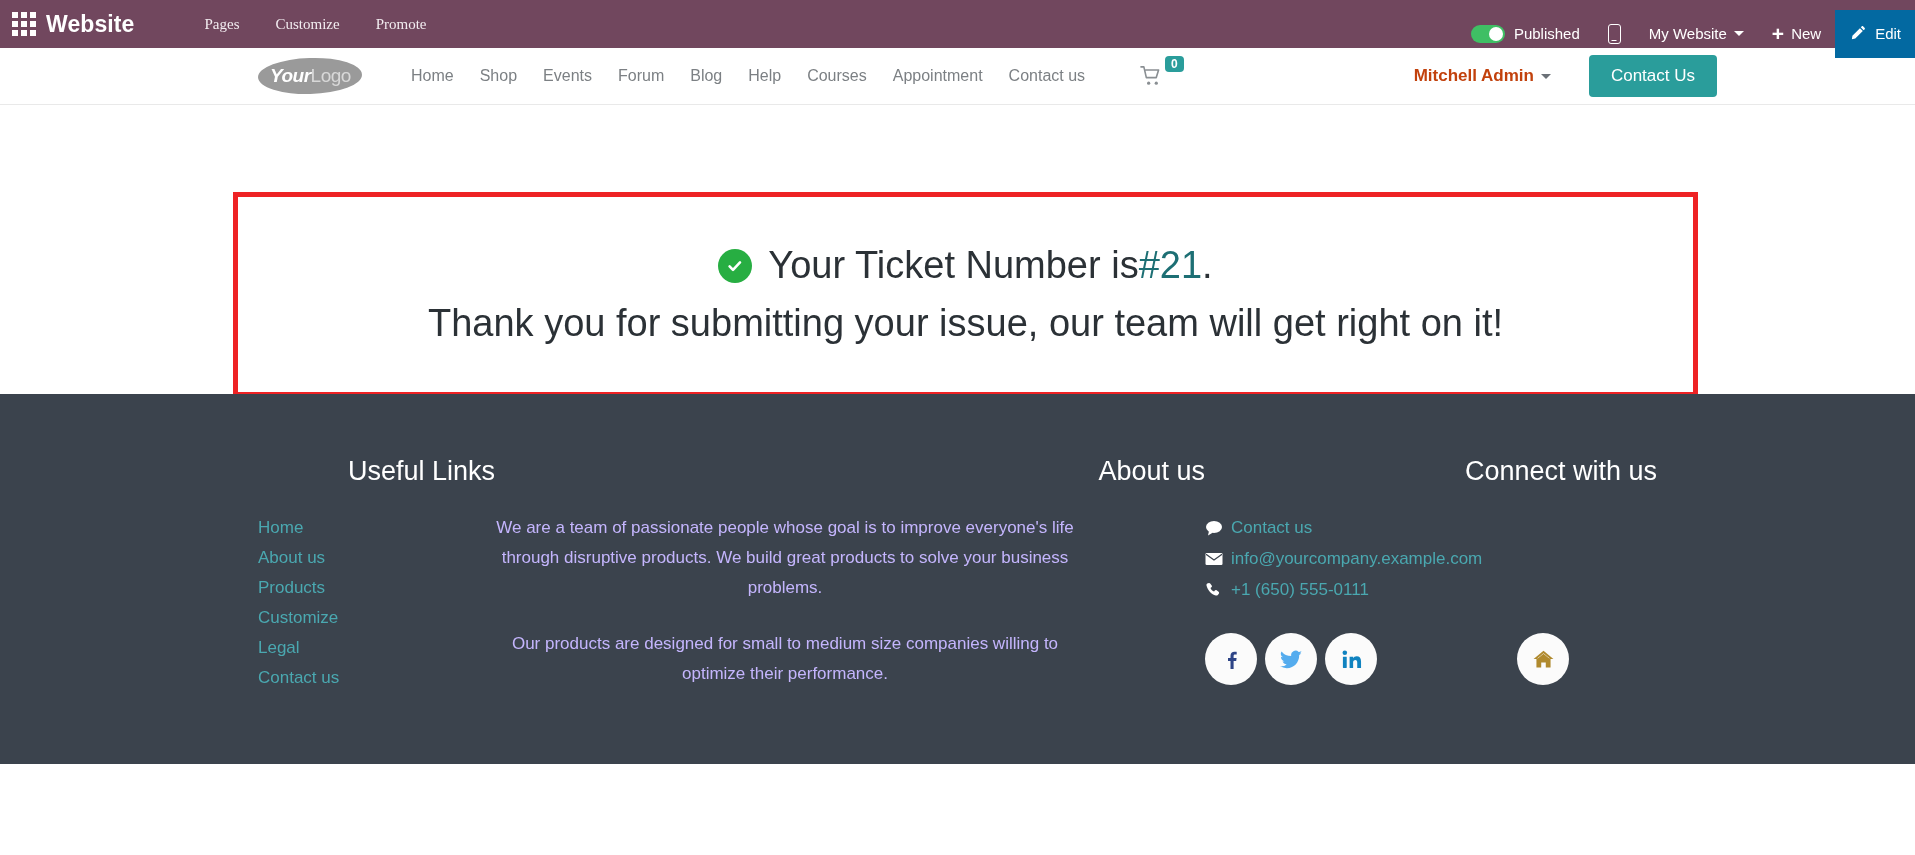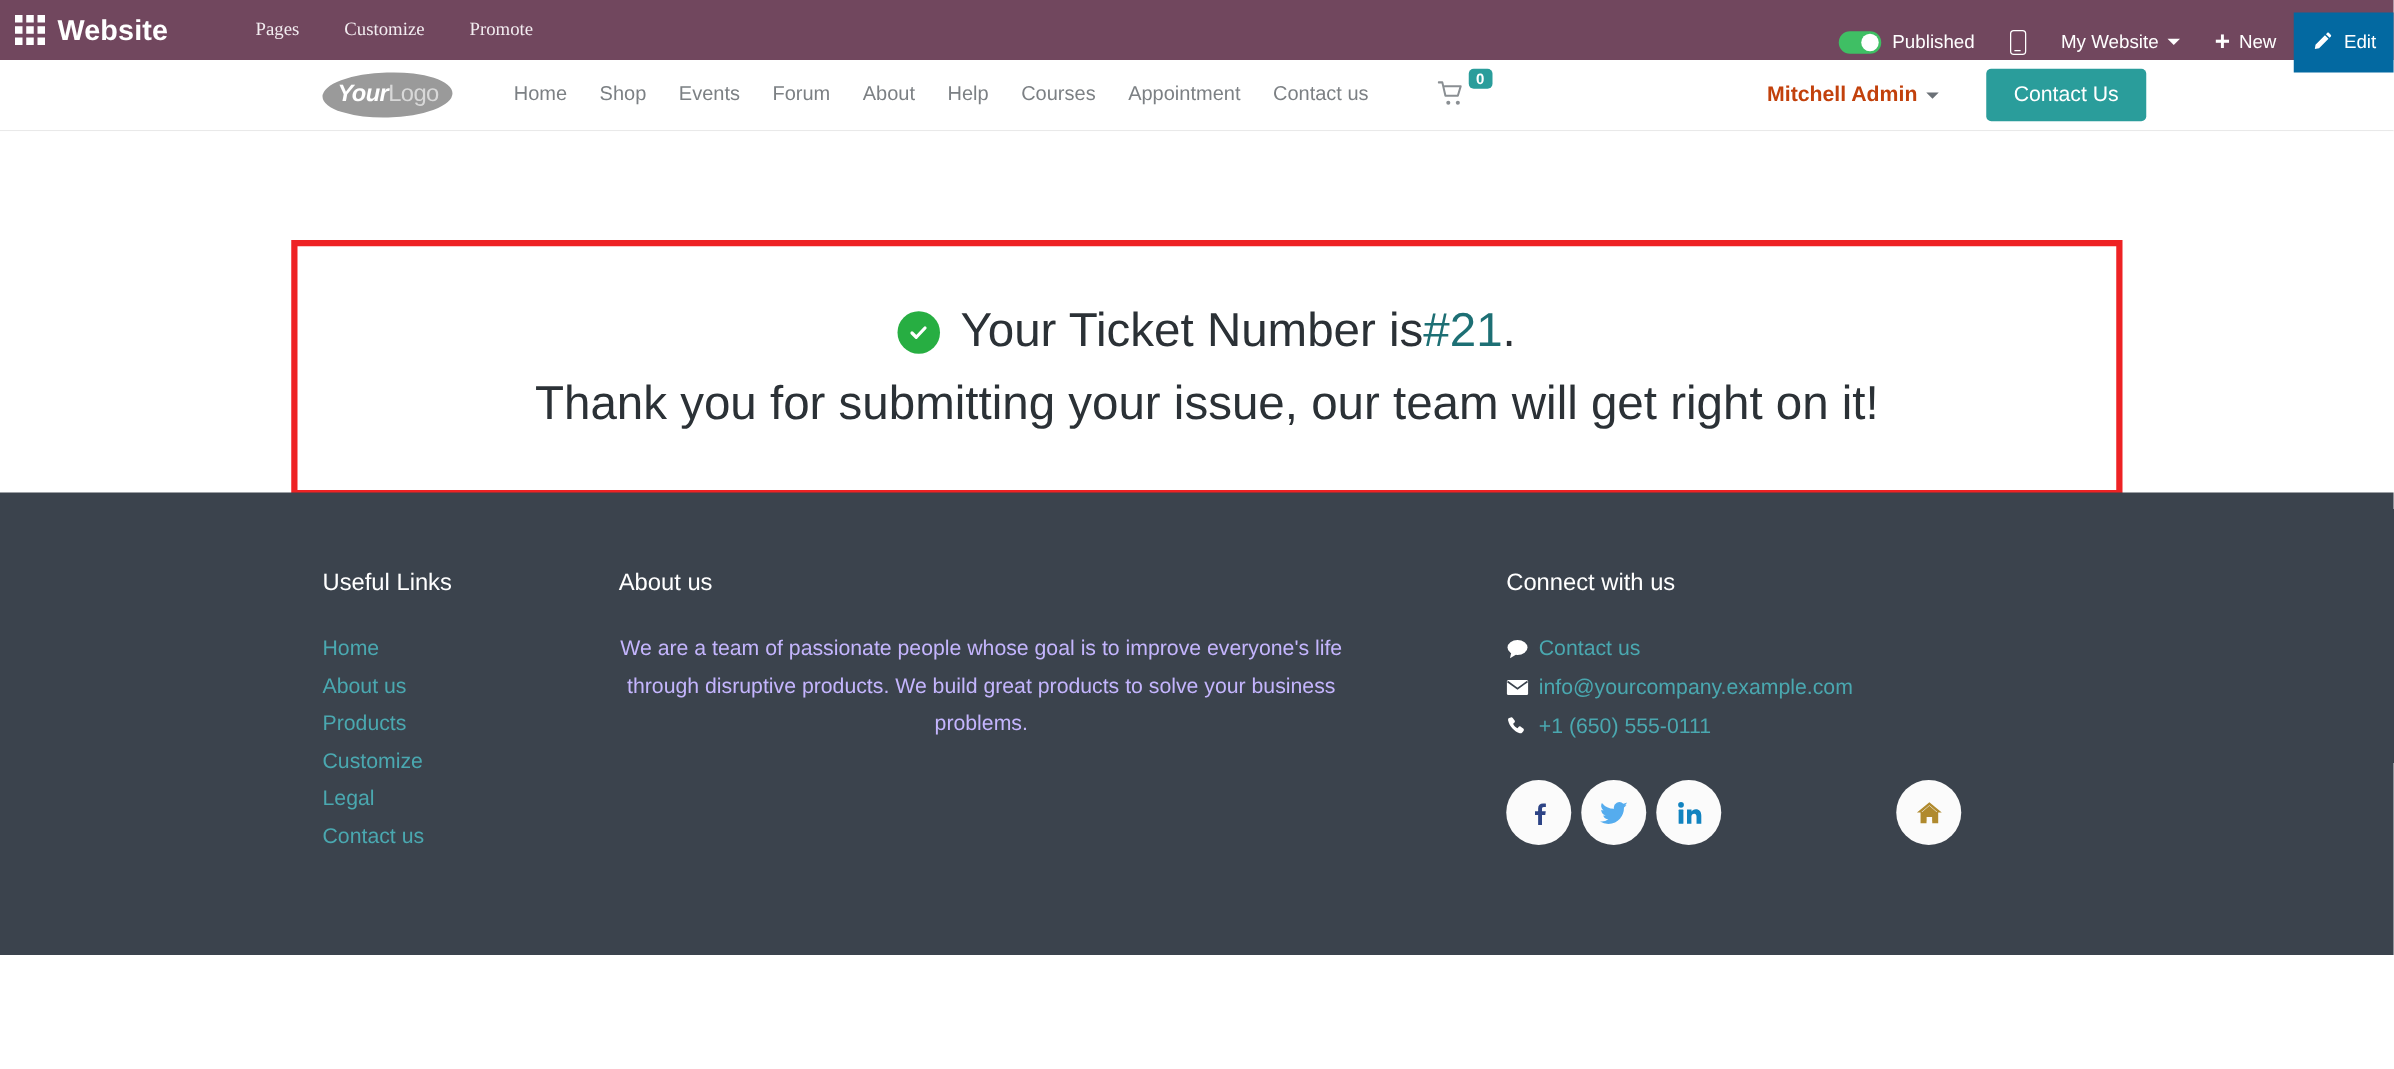--- a/index.html
+++ b/index.html
@@ -231,23 +231,24 @@
   .footer-inner {
     display: flex;
     padding-left: 258px;
     padding-right: 258px;
   }
   .fcol-links { width: 237px; flex: none; }
   .fcol-about { width: 710px; flex: none; }
   .fcol-connect { flex: 1; }
   .f-title {
     color: #ffffff;
-    font-size: 19px;
+    font-size: 27px;
     font-weight: 400;
     margin-bottom: 26px;
+    text-align: right;
   }
   .f-link {
     display: block;
     color: #4aa8b0;
     font-size: 17px;
     text-decoration: none;
     line-height: 30px;
     cursor: pointer;
   }
   .f-para {
@@ -350,21 +351,21 @@
         <span class="b">Your</span><span class="l">Logo</span>
       </span>
     </div>
   </div>
 
   <nav class="site-nav">
     <a>Home</a>
     <a>Shop</a>
     <a>Events</a>
     <a>Forum</a>
-    <a>About</a>
+    <a>Blog</a>
     <a>Help</a>
     <a>Courses</a>
     <a>Appointment</a>
     <a>Contact us</a>
   </nav>
 
   <div class="cart-wrap">
     <span>
       <svg width="23" height="21" viewBox="0 0 24 22" fill="none" stroke="#8a8f93" stroke-width="1.7" stroke-linecap="round" stroke-linejoin="round">
         <path d="M1 2h3l2.6 11.2h10.4l2.4-8H6"></path>
@@ -408,20 +409,21 @@
       <a class="f-link">About us</a>
       <a class="f-link">Products</a>
       <a class="f-link">Customize</a>
       <a class="f-link">Legal</a>
       <a class="f-link">Contact us</a>
     </div>
 
     <div class="fcol-about">
       <div class="f-title">About us</div>
       <p class="f-para">We are a team of passionate people whose goal is to improve everyone's life through disruptive products. We build great products to solve your business problems.</p>
+      <p class="f-para">Our products are designed for small to medium size companies willing to optimize their performance.</p>
     </div>
 
     <div class="fcol-connect">
       <div class="f-title">Connect with us</div>
 
       <div class="f-contact-row">
         <span class="f-ico">
           <svg width="18" height="16" viewBox="0 0 18 16" fill="#ffffff">
               <ellipse cx="9" cy="7" rx="8" ry="6"></ellipse>
               <path d="M4 11l-1 4.5 5-3z"></path>

